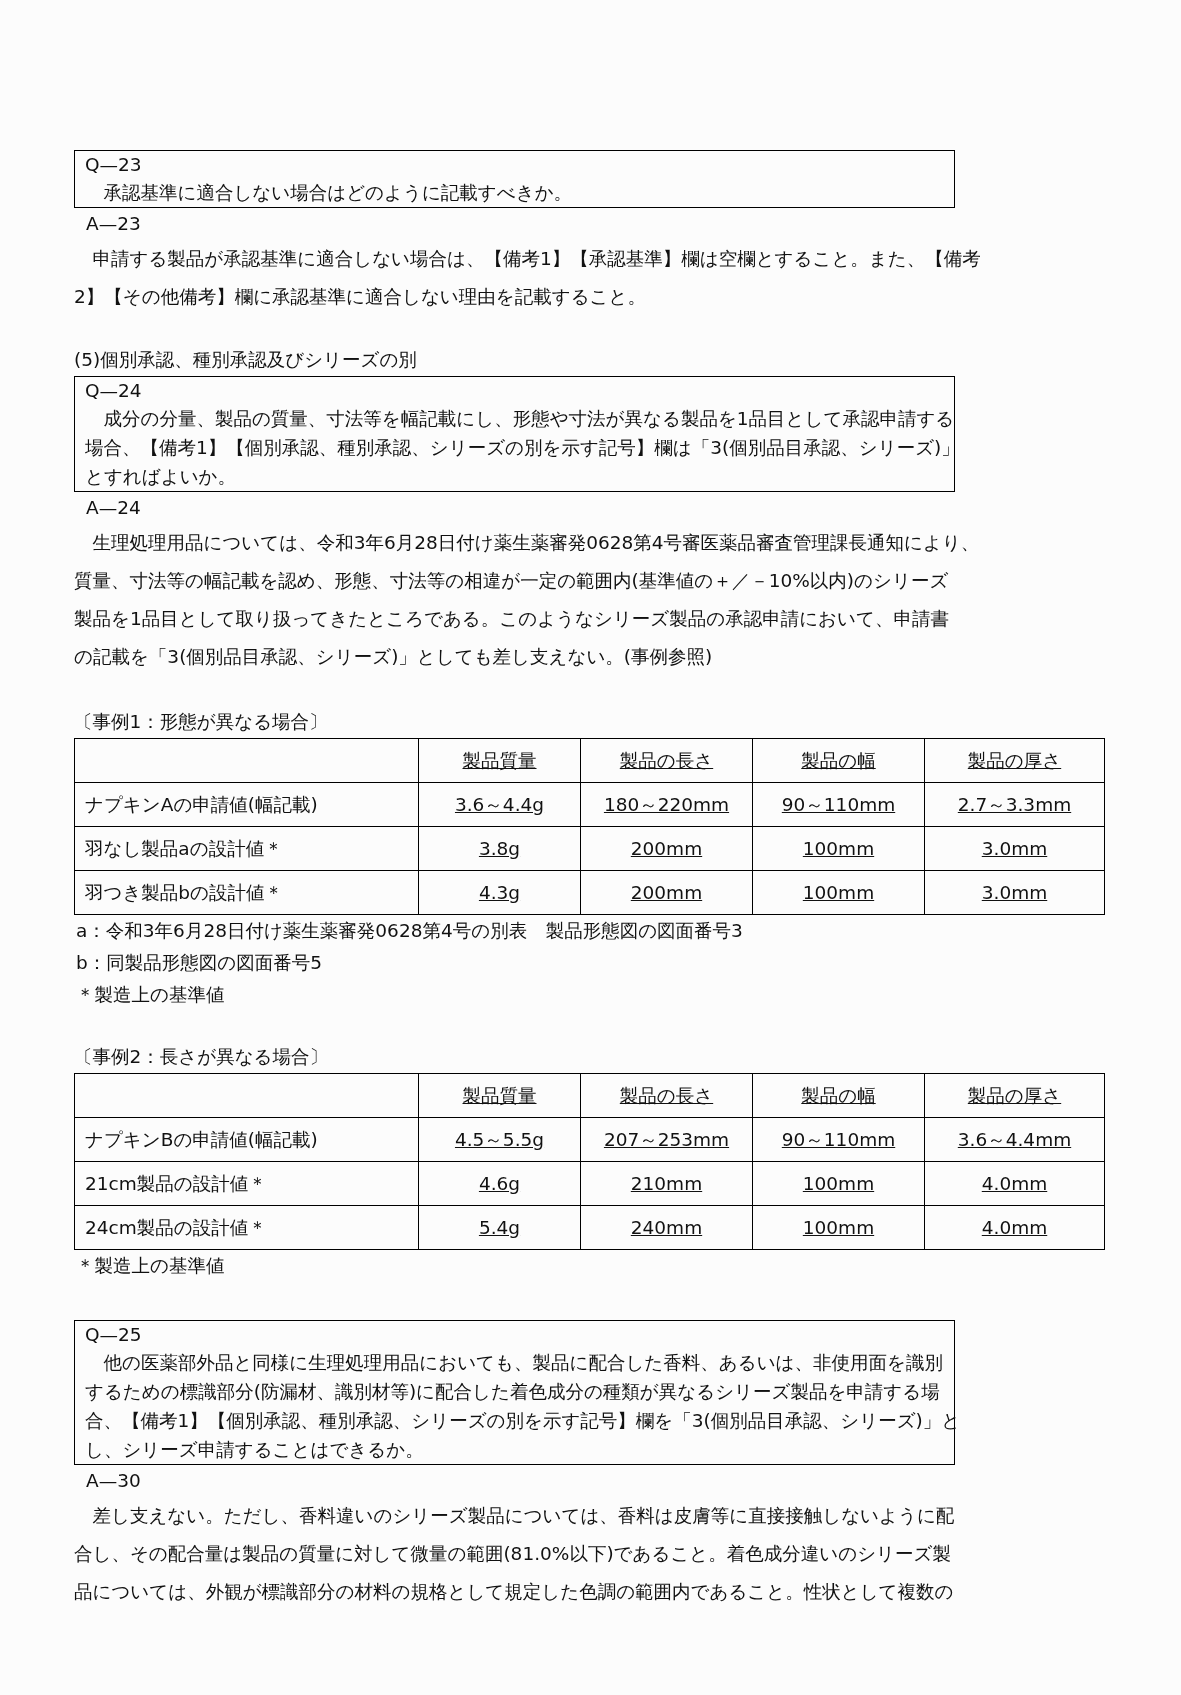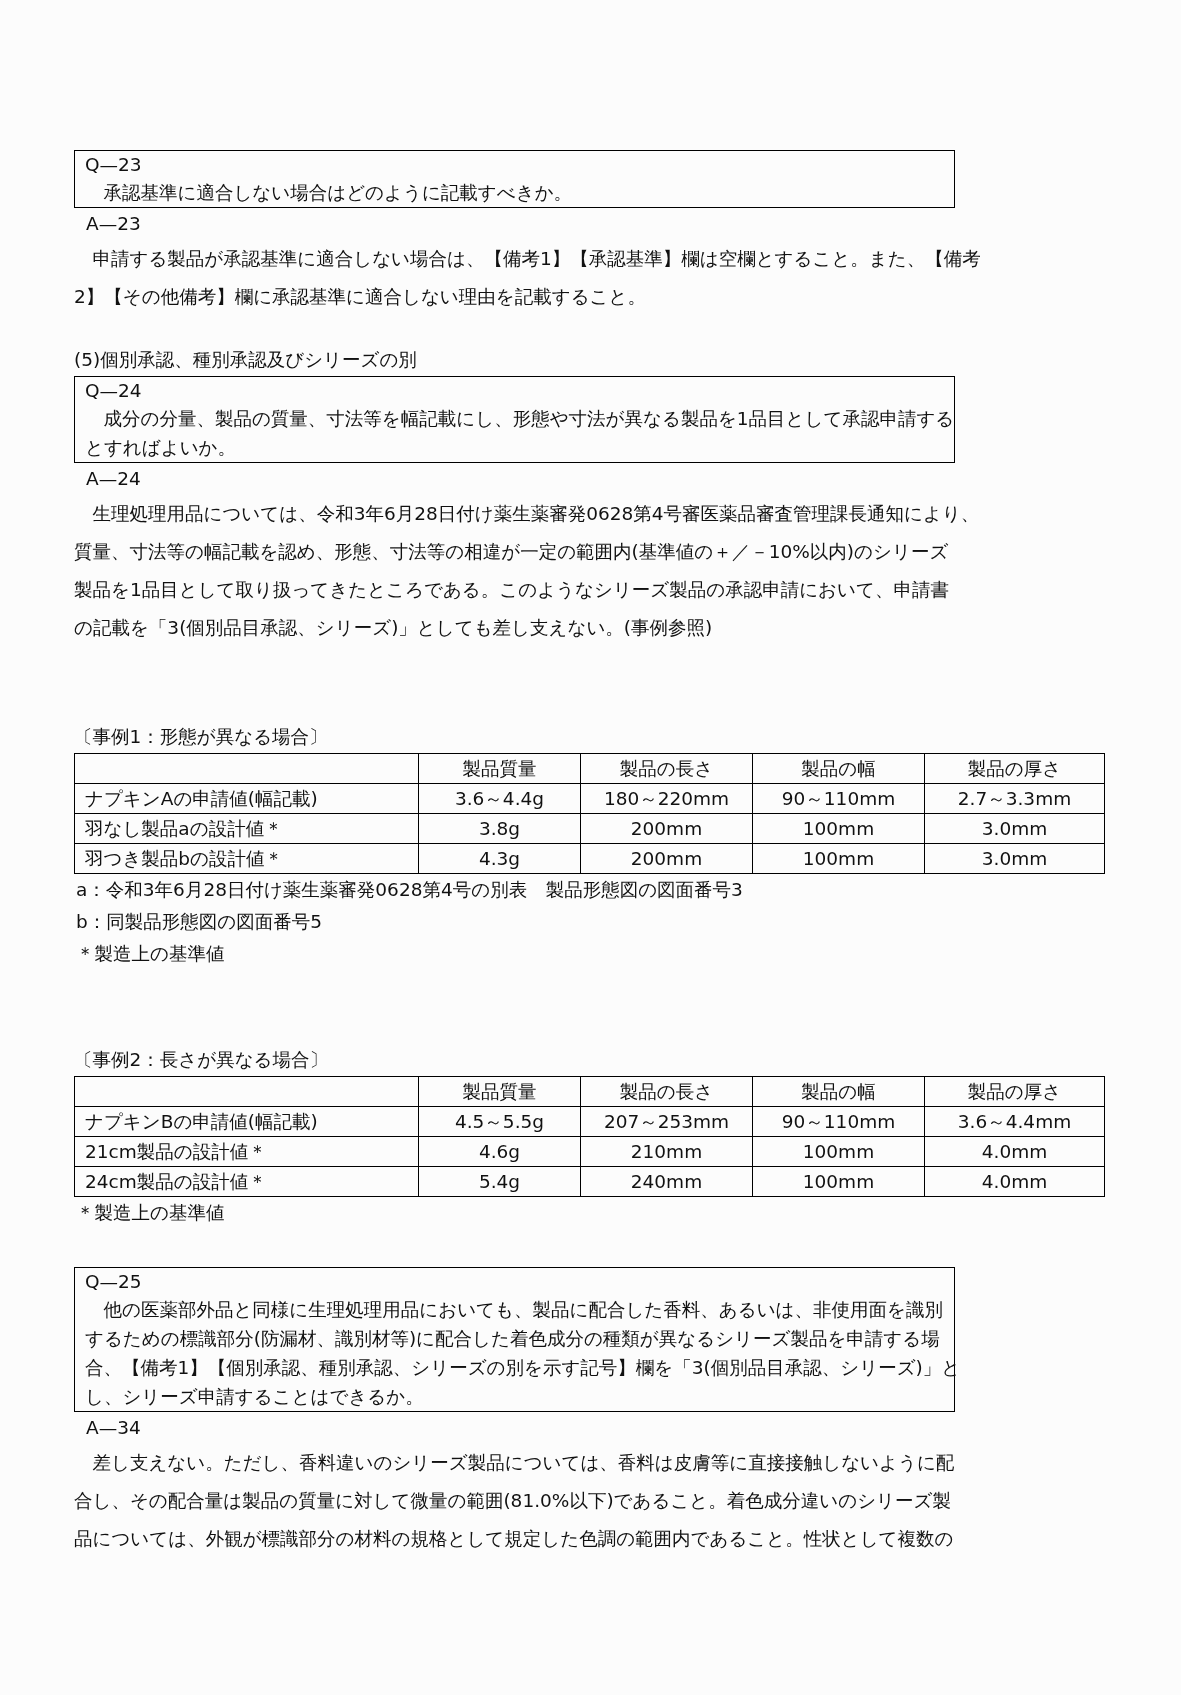--- a/index.html
+++ b/index.html
@@ -31,28 +31,28 @@
       table-layout: fixed;
     }
     table.case td {
       border: 1.5px solid #000;
       height: 27px;
       padding: 0 0 0 10px;
       line-height: 27px;
       white-space: nowrap;
       overflow: hidden;
     }
-    table.case td.num { text-align: center; padding: 1px; }
+    table.case td.num { text-align: center; padding: 8px; text-decoration: underline; }
     table.case col.c0 { width: 344px; }
     table.case col.c1 { width: 162px; }
     table.case col.c2 { width: 172px; }
     table.case col.c3 { width: 172px; }
     table.case col.c4 { width: 180px; }
     .note { line-height: 32px; margin-left: 2px; }
-    .casetitle { height: 32px; line-height: 32px; margin-top: 44px; }
+    .casetitle { height: 32px; line-height: 32px; }
   </style>
 </head>
 <body>
 
 <div class="page">
 
   <div class="qbox">
     <div class="qlabel">Q—23</div>
     <div class="line">　承認基準に適合しない場合はどのように記載すべきか。</div>
   </div>
@@ -61,20 +61,21 @@
     <div class="line">　申請する製品が承認基準に適合しない場合は、【備考1】【承認基準】欄は空欄とすること。また、【備考</div>
     <div class="line">2】【その他備考】欄に承認基準に適合しない理由を記載すること。</div>
   </div>
 
   <div style="height:28px"></div>
 
   <div class="heading">(5)個別承認、種別承認及びシリーズの別</div>
   <div class="qbox">
     <div class="qlabel">Q—24</div>
     <div class="line">　成分の分量、製品の質量、寸法等を幅記載にし、形態や寸法が異なる製品を1品目として承認申請する</div>
+    <div class="line">場合、【備考1】【個別承認、種別承認、シリーズの別を示す記号】欄は「3(個別品目承認、シリーズ)」</div>
     <div class="line">とすればよいか。</div>
   </div>
   <div class="alabel">A—24</div>
   <div class="answer">
     <div class="line">　生理処理用品については、令和3年6月28日付け薬生薬審発0628第4号審医薬品審査管理課長通知により、</div>
     <div class="line">質量、寸法等の幅記載を認め、形態、寸法等の相違が一定の範囲内(基準値の＋／－10%以内)のシリーズ</div>
     <div class="line">製品を1品目として取り扱ってきたところである。このようなシリーズ製品の承認申請において、申請書</div>
     <div class="line">の記載を「3(個別品目承認、シリーズ)」としても差し支えない。(事例参照)</div>
   </div>
 
@@ -170,20 +171,20 @@
 
   <div style="height:38px"></div>
 
   <div class="qbox">
     <div class="qlabel">Q—25</div>
     <div class="line">　他の医薬部外品と同様に生理処理用品においても、製品に配合した香料、あるいは、非使用面を識別</div>
     <div class="line">するための標識部分(防漏材、識別材等)に配合した着色成分の種類が異なるシリーズ製品を申請する場</div>
     <div class="line">合、【備考1】【個別承認、種別承認、シリーズの別を示す記号】欄を「3(個別品目承認、シリーズ)」と</div>
     <div class="line">し、シリーズ申請することはできるか。</div>
   </div>
-  <div class="alabel">A—34</div>
+  <div class="alabel">A—30</div>
   <div class="answer">
     <div class="line">　差し支えない。ただし、香料違いのシリーズ製品については、香料は皮膚等に直接接触しないように配</div>
     <div class="line">合し、その配合量は製品の質量に対して微量の範囲(81.0%以下)であること。着色成分違いのシリーズ製</div>
     <div class="line">品については、外観が標識部分の材料の規格として規定した色調の範囲内であること。性状として複数の</div>
   </div>
 
 </div>
 
 </body></html>

